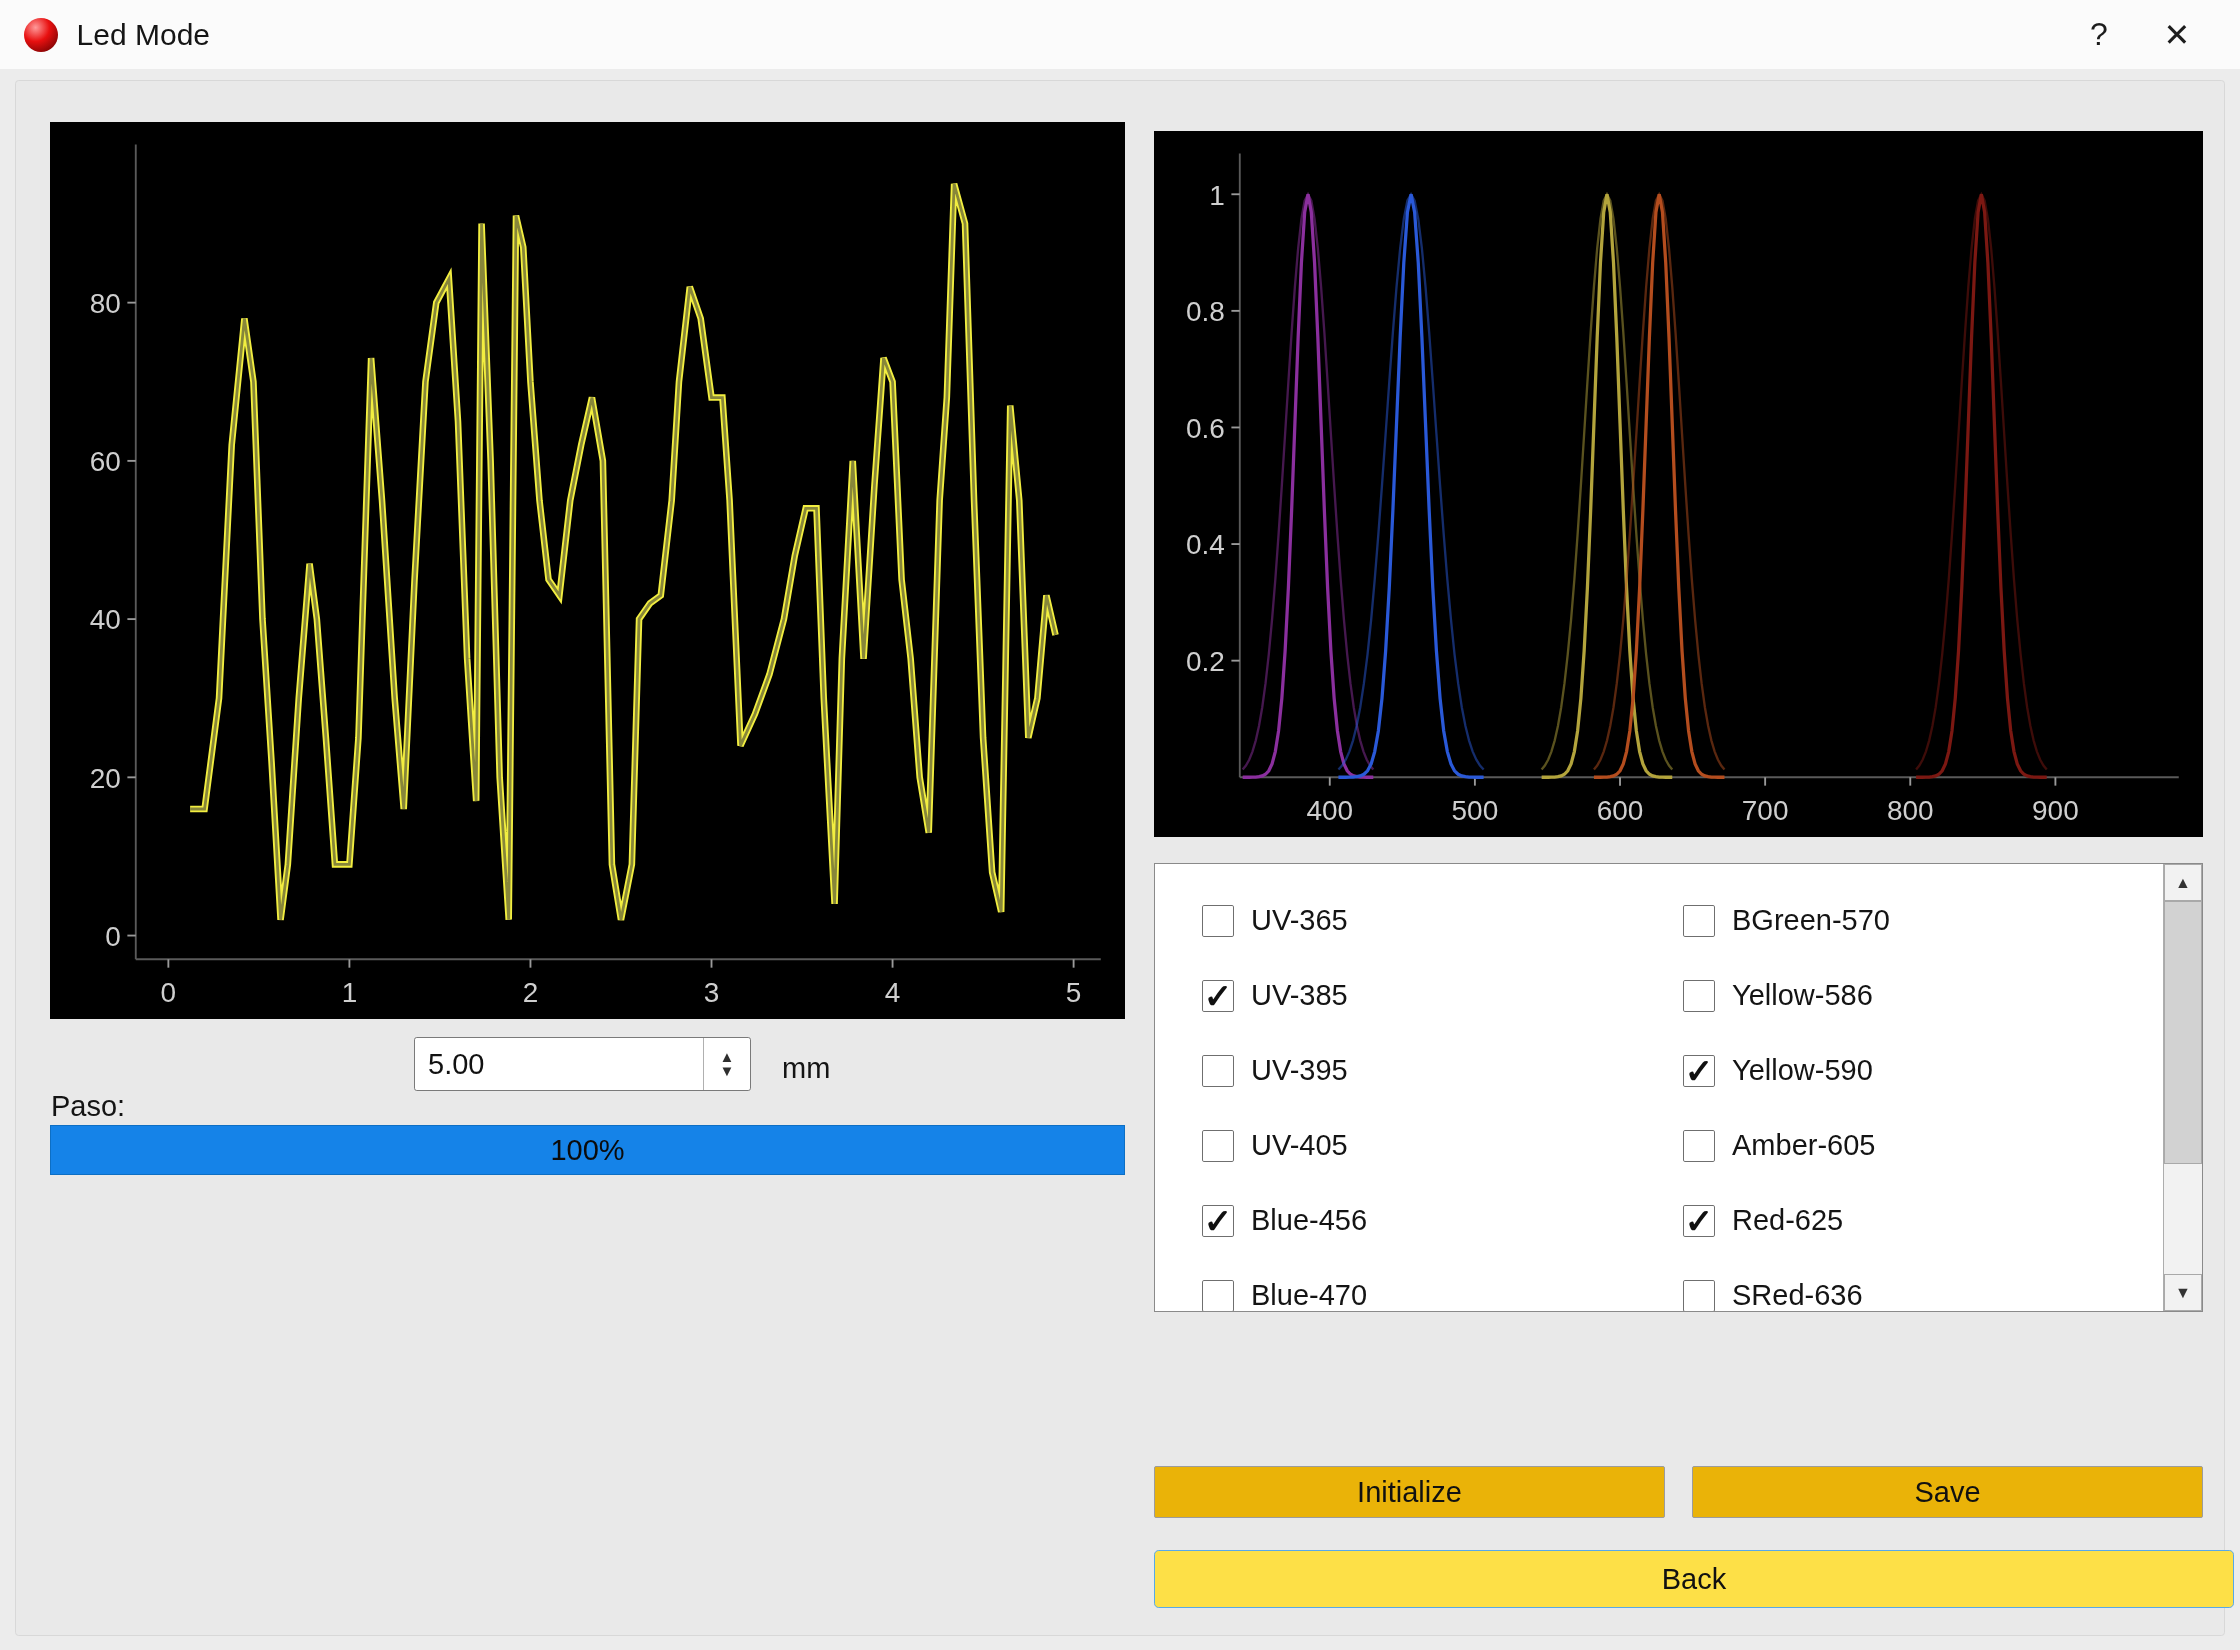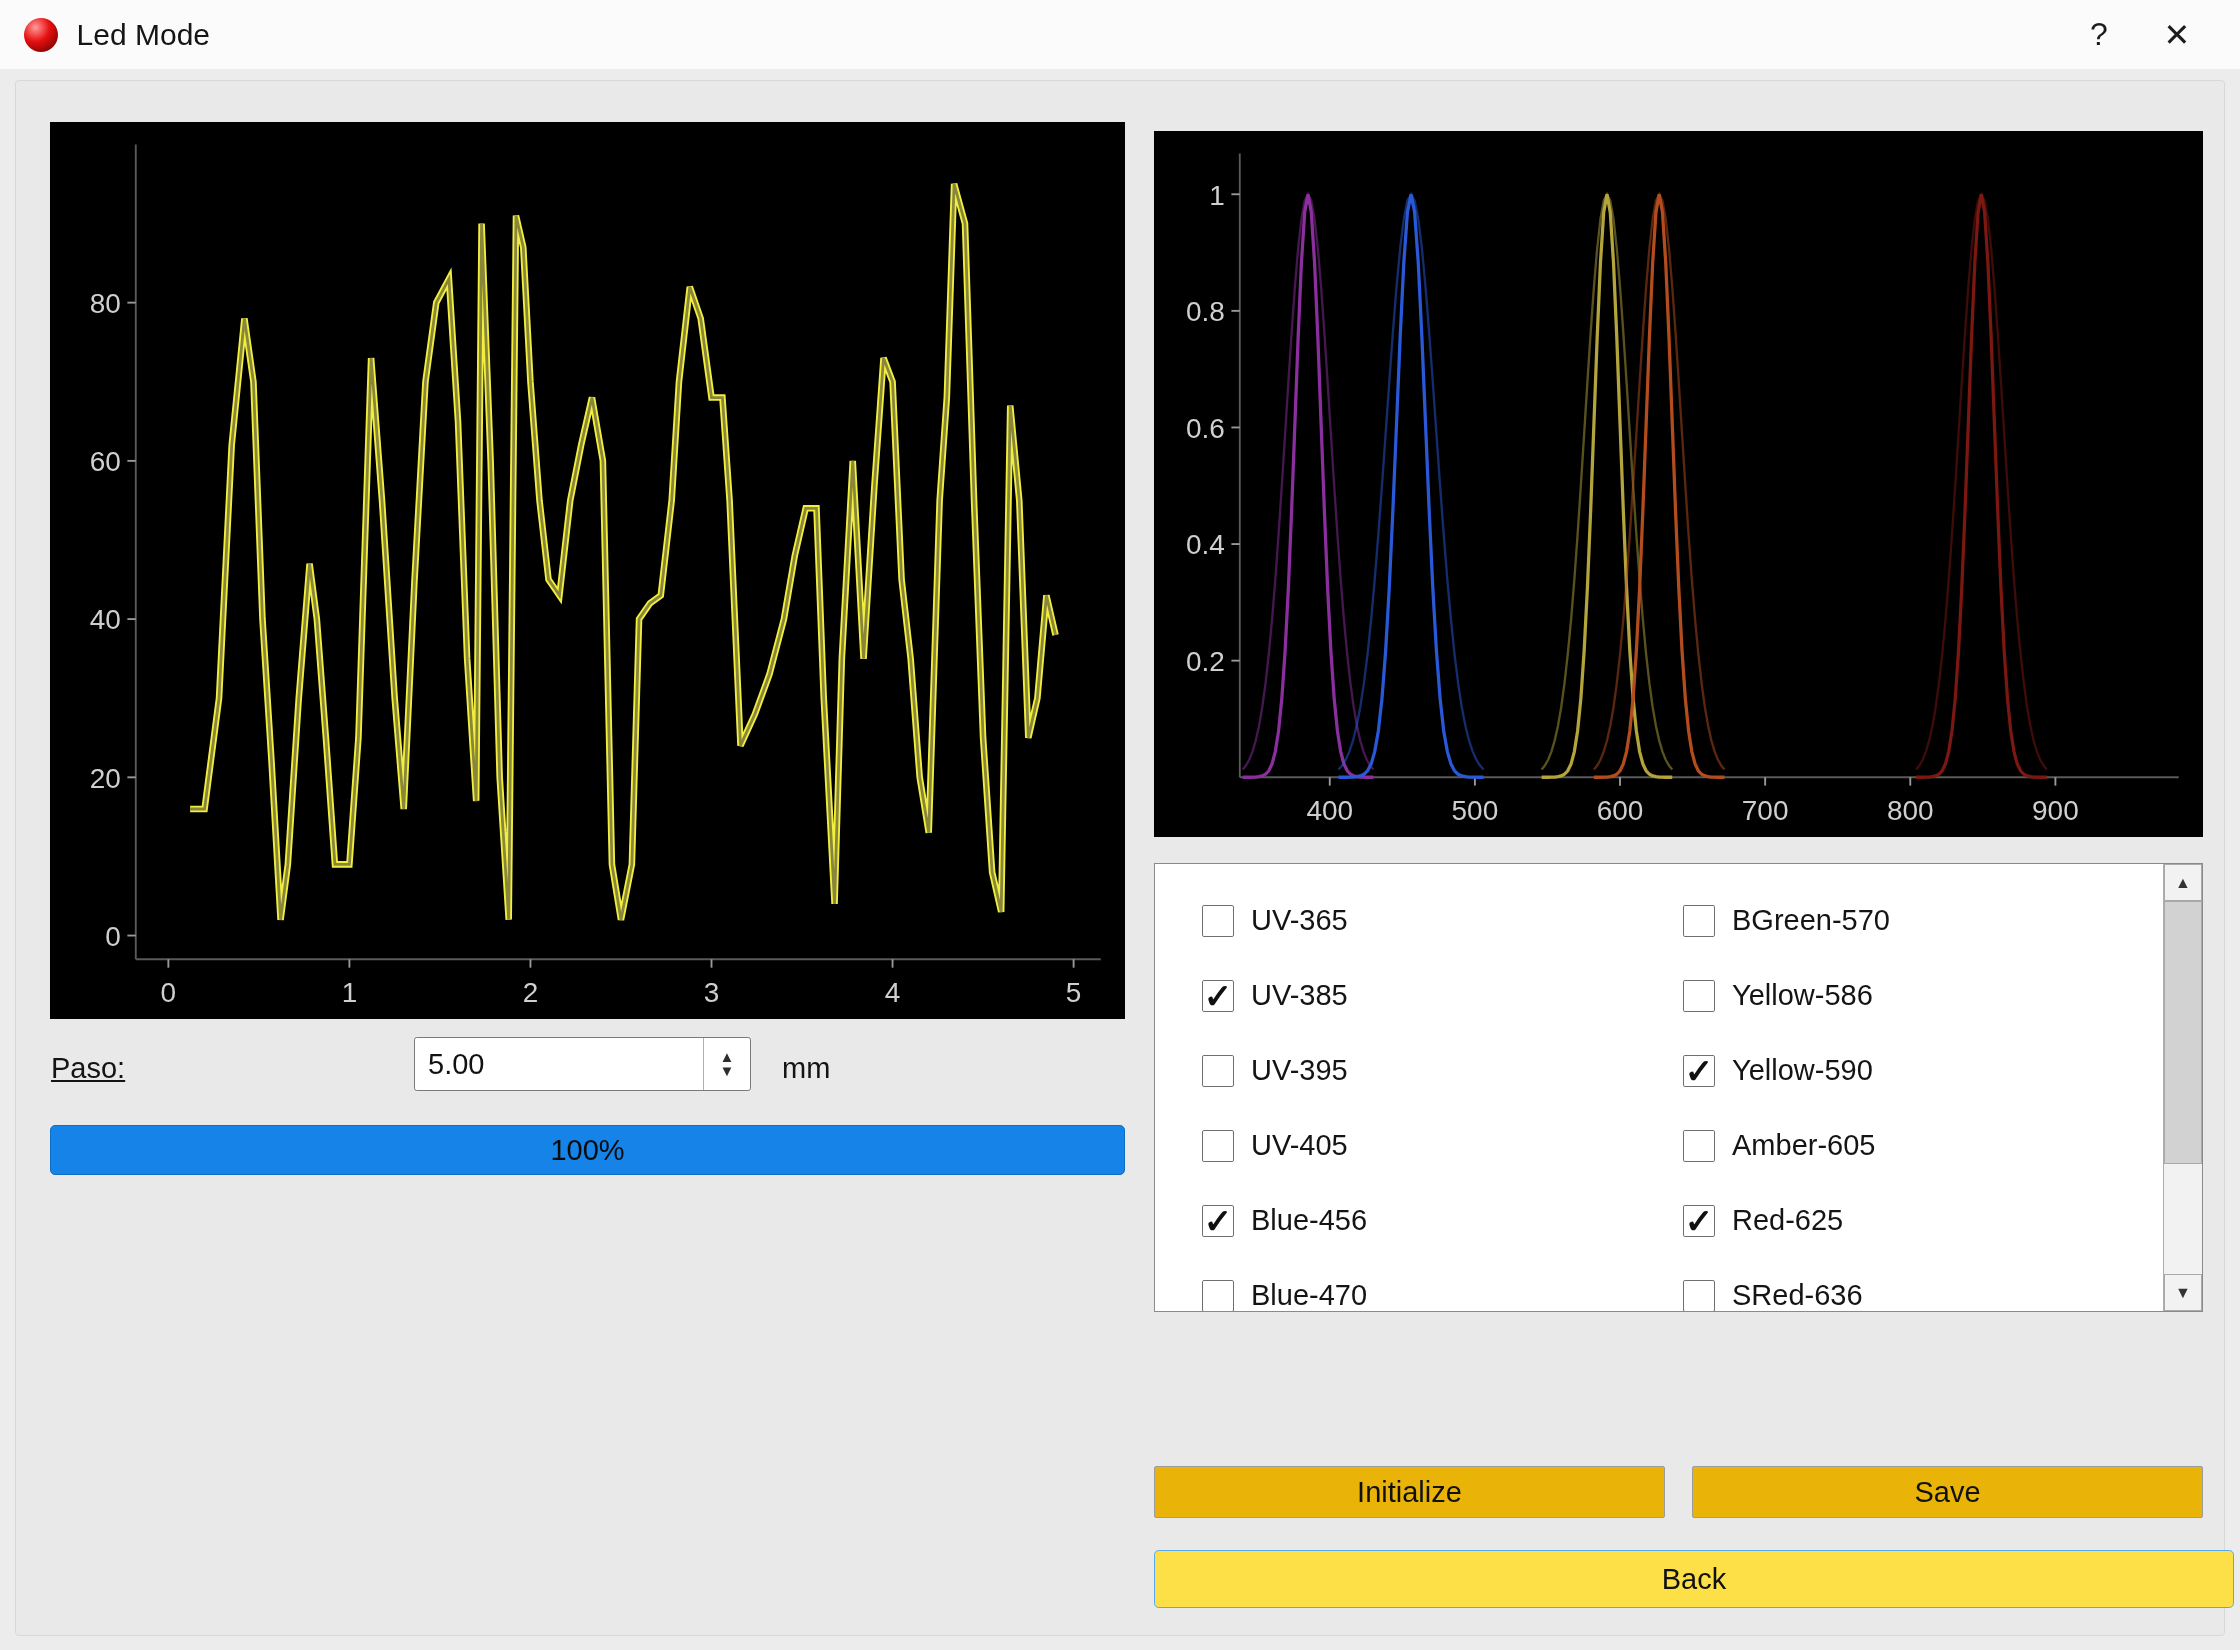--- a/index.html
+++ b/index.html
@@ -21,33 +21,33 @@
   .content-frame { position:absolute; left:15px; top:80px; width:2210px; height:1556px;
                    background:#e9e9e9; border:1.9px solid #d8d8d8; border-radius:3.7px; }
 
   .plot { position:absolute; background:#000; }
   #chart-left  { left:34px;  top:41px; width:1075px; height:897px; }
   #chart-right { left:1138px; top:50px; width:1049px; height:706px; }
   svg { display:block; }
   svg text { font-family:"Liberation Sans", sans-serif; }
 
   
-  .paso-label { position:absolute; left:35px; top:971px; font-size:29px; color:#141414;text-decoration:underline; }
+  .paso-label { position:absolute; left:35px; top:1009px; font-size:29px; color:#141414; }
   .spinbox { position:absolute; left:398px; top:956px; width:337px; height:54px;
              background:#fff; border:1.9px solid #7a7a7a; border-radius:2.8px; display:flex; }
   .spinbox input { flex:1; border:none; outline:none; font-size:29px; padding-left:13px;
                    font-family:"Liberation Sans", sans-serif; color:#111; background:transparent; min-width:0; }
   .spinner { width:47px; border-left:0.9px solid #b0b0b0; display:flex; flex-direction:column;
              align-items:center; justify-content:center; }
   .spinner span { font-size:15px; line-height:14px; color:#2e2e2e; cursor:default; }
   .paso-unit { position:absolute; left:766px; top:971px; font-size:29px; color:#141414;text-align:center; }
 
   
   .progress { position:absolute; left:34px; top:1044px; width:1075px; height:50px;
-              background:#1583e8; border:0.9px solid #0d6fc4; border-radius:5px;
+              background:#1583e8; border:0.9px solid #0d6fc4; border-radius:0;
               display:flex; align-items:center; justify-content:center; }
   .progress span { font-size:29px; color:#0b0b0b; }
 
   
   .led-panel { position:absolute; left:1138px; top:782px; width:1049px; height:449px;
                background:#fff; border:1.9px solid #8a8a8a; overflow:hidden; }
   .led-rows { position:absolute; left:0; top:0; right:39px; bottom:0; padding-top:19px; overflow:hidden; }
   .led-line { position:relative; height:75px; }
   .led-row { position:absolute; top:0; height:75px; display:flex; align-items:center; gap:17px; }
   .led-row.c1 { left:47px; }

